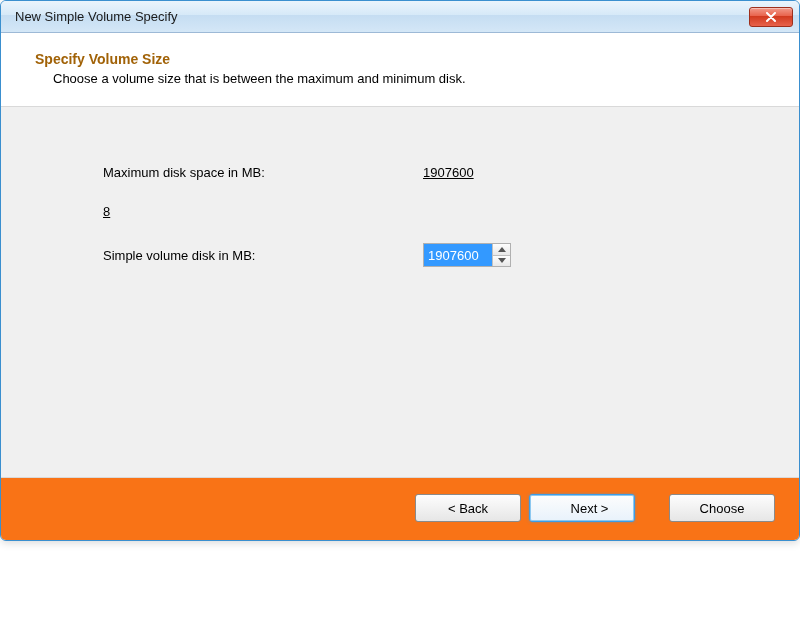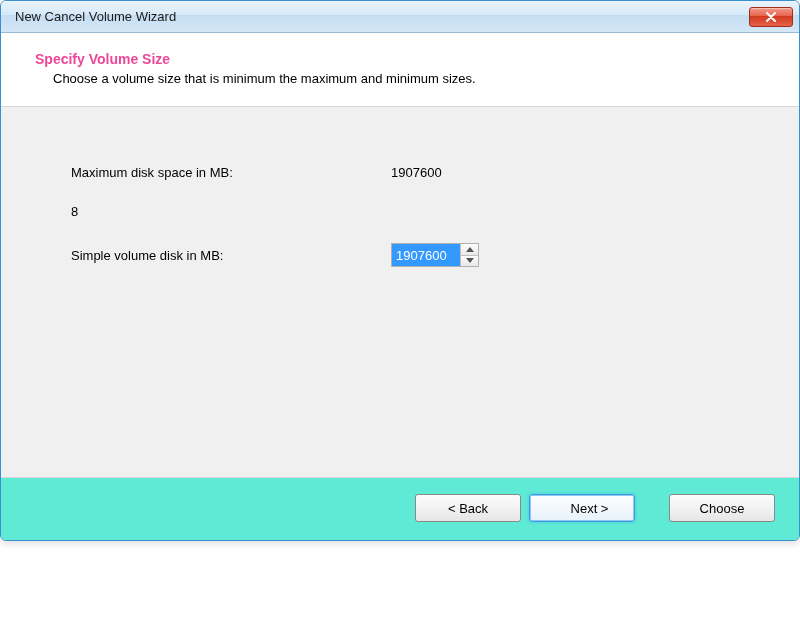--- a/index.html
+++ b/index.html
@@ -49,45 +49,47 @@
     }
     .close-btn svg { display: block; }
     .header {
       background: #fff;
       padding: 18px 24px 20px 34px;
       border-bottom: 1px solid #d9d9d9;
     }
     .header-title {
       font-weight: bold;
       font-size: 14px;
-      color: #ec4899;
+      color: #a16207;
       margin-bottom: 4px;
     }
     .header-sub {
       font-size: 13px;
       color: #000;
       margin-left: 18px;
     }
     .content {
       background: #f0f0f0;
       padding: 58px 24px 40px 70px;
       min-height: 370px;
+      margin-left: 32px;
     }
     .row {
       display: flex;
       align-items: center;
       margin-bottom: 24px;
       font-size: 13px;
       color: #000;
     }
     .row-label {
       width: 320px;
     }
     .row-value {
       flex: 1;
+      text-decoration: underline;
     }
     .spinner {
       display: inline-flex;
       border: 1px solid #b0b0b0;
       background: #fff;
       height: 24px;
     }
     .spinner input {
       width: 68px;
       border: none;
@@ -115,21 +117,21 @@
       border: none;
     }
     .spin-btn + .spin-btn { border-top: 1px solid #c0c0c0; }
     .spin-btn svg { display:block; }
     .footer {
       border-top: 1px solid #d9d9d9;
       padding: 16px 24px 18px;
       display: flex;
       justify-content: flex-end;
       gap: 8px;
-      background: #5eead4;
+      background: #f97316;
     }
     .btn {
       min-width: 106px;
       height: 28px;
       border: 1px solid #8a8a8a;
       border-radius: 3px;
       background: linear-gradient(to bottom, #fdfdfd, #e6e6e6);
       font-size: 13px;
       color: #000;
       cursor: pointer;
@@ -141,31 +143,31 @@
       background: linear-gradient(to bottom, #fdfdfd, #e8f2fb);
       padding-left: 15px;
     }
     .gap { width: 18px; }
   </style>
 </head>
 <body>
 
 <div class="dialog">
   <div class="titlebar">
-    <span class="titlebar-title">New Cancel Volume Wizard</span>
+    <span class="titlebar-title">New Simple Volume Specify</span>
     <div class="close-btn">
       <svg width="12" height="10" viewBox="0 0 12 10">
         <path d="M2 1 L10 9 M10 1 L2 9" stroke="#fff" stroke-width="2" stroke-linecap="round"></path>
       </svg>
     </div>
   </div>
 
   <div class="header">
     <div class="header-title">Specify Volume Size</div>
-    <div class="header-sub">Choose a volume size that is minimum the maximum and minimum sizes.</div>
+    <div class="header-sub">Choose a volume size that is between the maximum and minimum disk.</div>
   </div>
 
   <div class="content">
     <div class="row">
       <div class="row-label">Maximum disk space in MB:</div>
       <div class="row-value">1907600</div>
     </div>
     <div class="row">
       <div class="row-value">8</div>
     </div>

